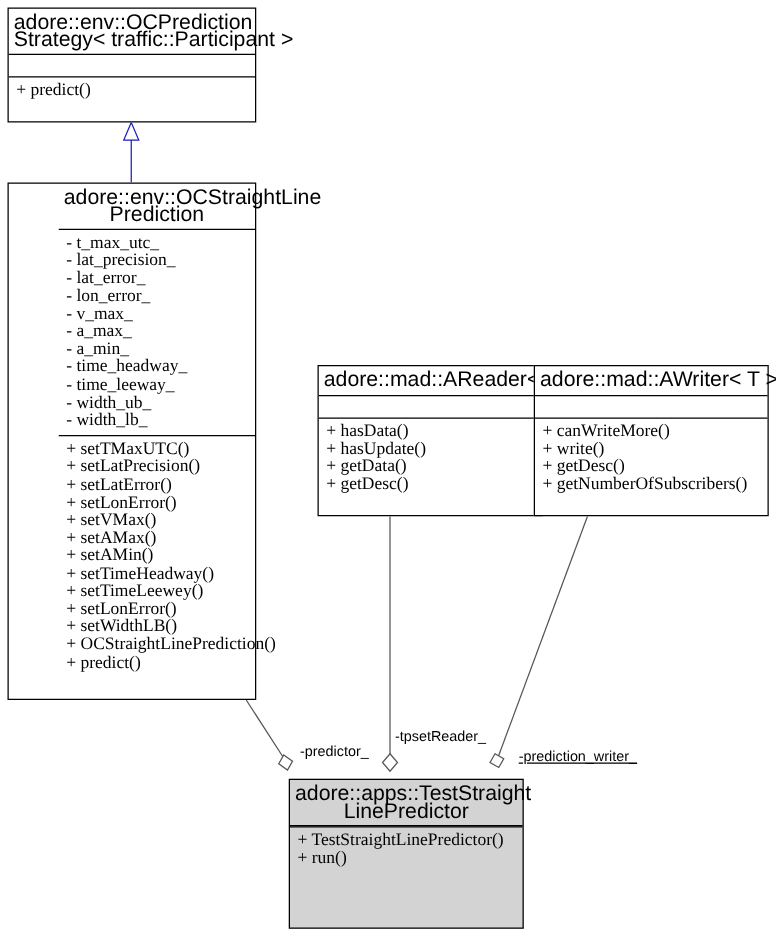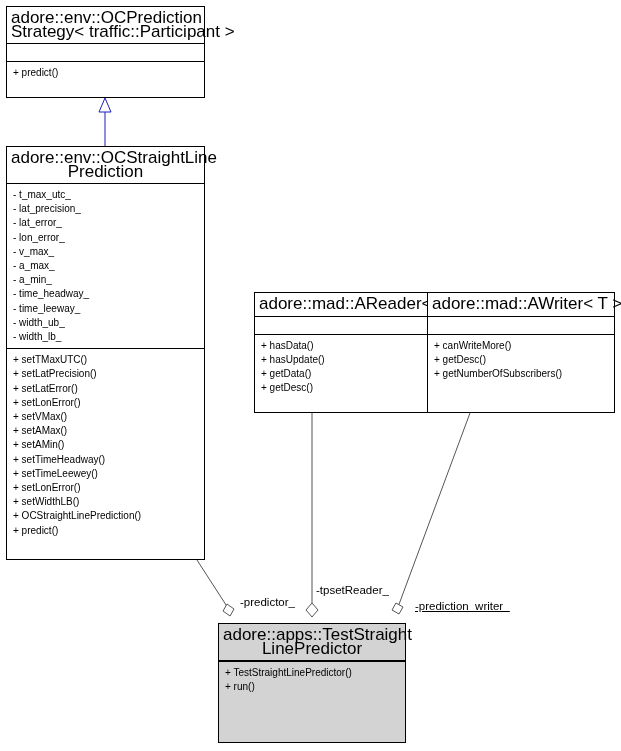--- a/index.html
+++ b/index.html
@@ -32,25 +32,26 @@
     line-height: 13.5px;
     box-sizing: border-box;
   }
   .uml-sep {
     border-top: 1px solid #000000;
     height: 0;
     font-size: 0;
     line-height: 0;
   }
   .uml-section {
-    font-size: 10px;
+    font-size: 14px;
     color: #000000;
     padding: 4px 5px 4px 6px;
     line-height: 14.2px;
     box-sizing: border-box;
+    font-family: Liberation Serif, serif;
   }
   .uml-section.empty {
     height: 17px;
     padding: 0;
   }
   .uml-row {
     white-space: nowrap;
   }
   svg.overlay {
     position: absolute;
@@ -93,21 +94,21 @@
       <div class="uml-row">Strategy&lt; traffic::Participant &gt;</div>
     </div>
     <div class="uml-sep"></div>
     <div class="uml-section empty"></div>
     <div class="uml-sep"></div>
     <div class="uml-section">
       <div class="uml-row">+ predict()</div>
     </div>
   </div>
 
-  <div class="uml-box" style="left:6px; top:146px; width:199px; height:414px;">
+  <div class="uml-box" style="left:6px; top:146px; width:199px; height:414px;padding-left:40px;">
     <div class="uml-title">
       <div class="uml-row">adore::env::OCStraightLine</div>
       <div class="uml-row">Prediction</div>
     </div>
     <div class="uml-sep"></div>
     <div class="uml-section">
       <div class="uml-row">- t_max_utc_</div>
       <div class="uml-row">- lat_precision_</div>
       <div class="uml-row">- lat_error_</div>
       <div class="uml-row">- lon_error_</div>
@@ -154,26 +155,27 @@
 
   <div class="uml-box" style="left:427px; top:292px; width:188px; height:121px;">
     <div class="uml-title">
       <div class="uml-row">adore::mad::AWriter&lt; T &gt;</div>
     </div>
     <div class="uml-sep"></div>
     <div class="uml-section empty"></div>
     <div class="uml-sep"></div>
     <div class="uml-section">
       <div class="uml-row">+ canWriteMore()</div>
+      <div class="uml-row">+ write()</div>
       <div class="uml-row">+ getDesc()</div>
       <div class="uml-row">+ getNumberOfSubscribers()</div>
     </div>
   </div>
 
-  <div class="uml-box filled" style="left:218px; top:623px; width:188px; height:120px;">
+  <div class="uml-box filled" style="left:231px; top:623px; width:188px; height:120px;">
     <div class="uml-title">
       <div class="uml-row">adore::apps::TestStraight</div>
       <div class="uml-row">LinePredictor</div>
     </div>
     <div class="uml-sep"></div>
     <div class="uml-sep"></div>
     <div class="uml-section">
       <div class="uml-row">+ TestStraightLinePredictor()</div>
       <div class="uml-row">+ run()</div>
     </div>

